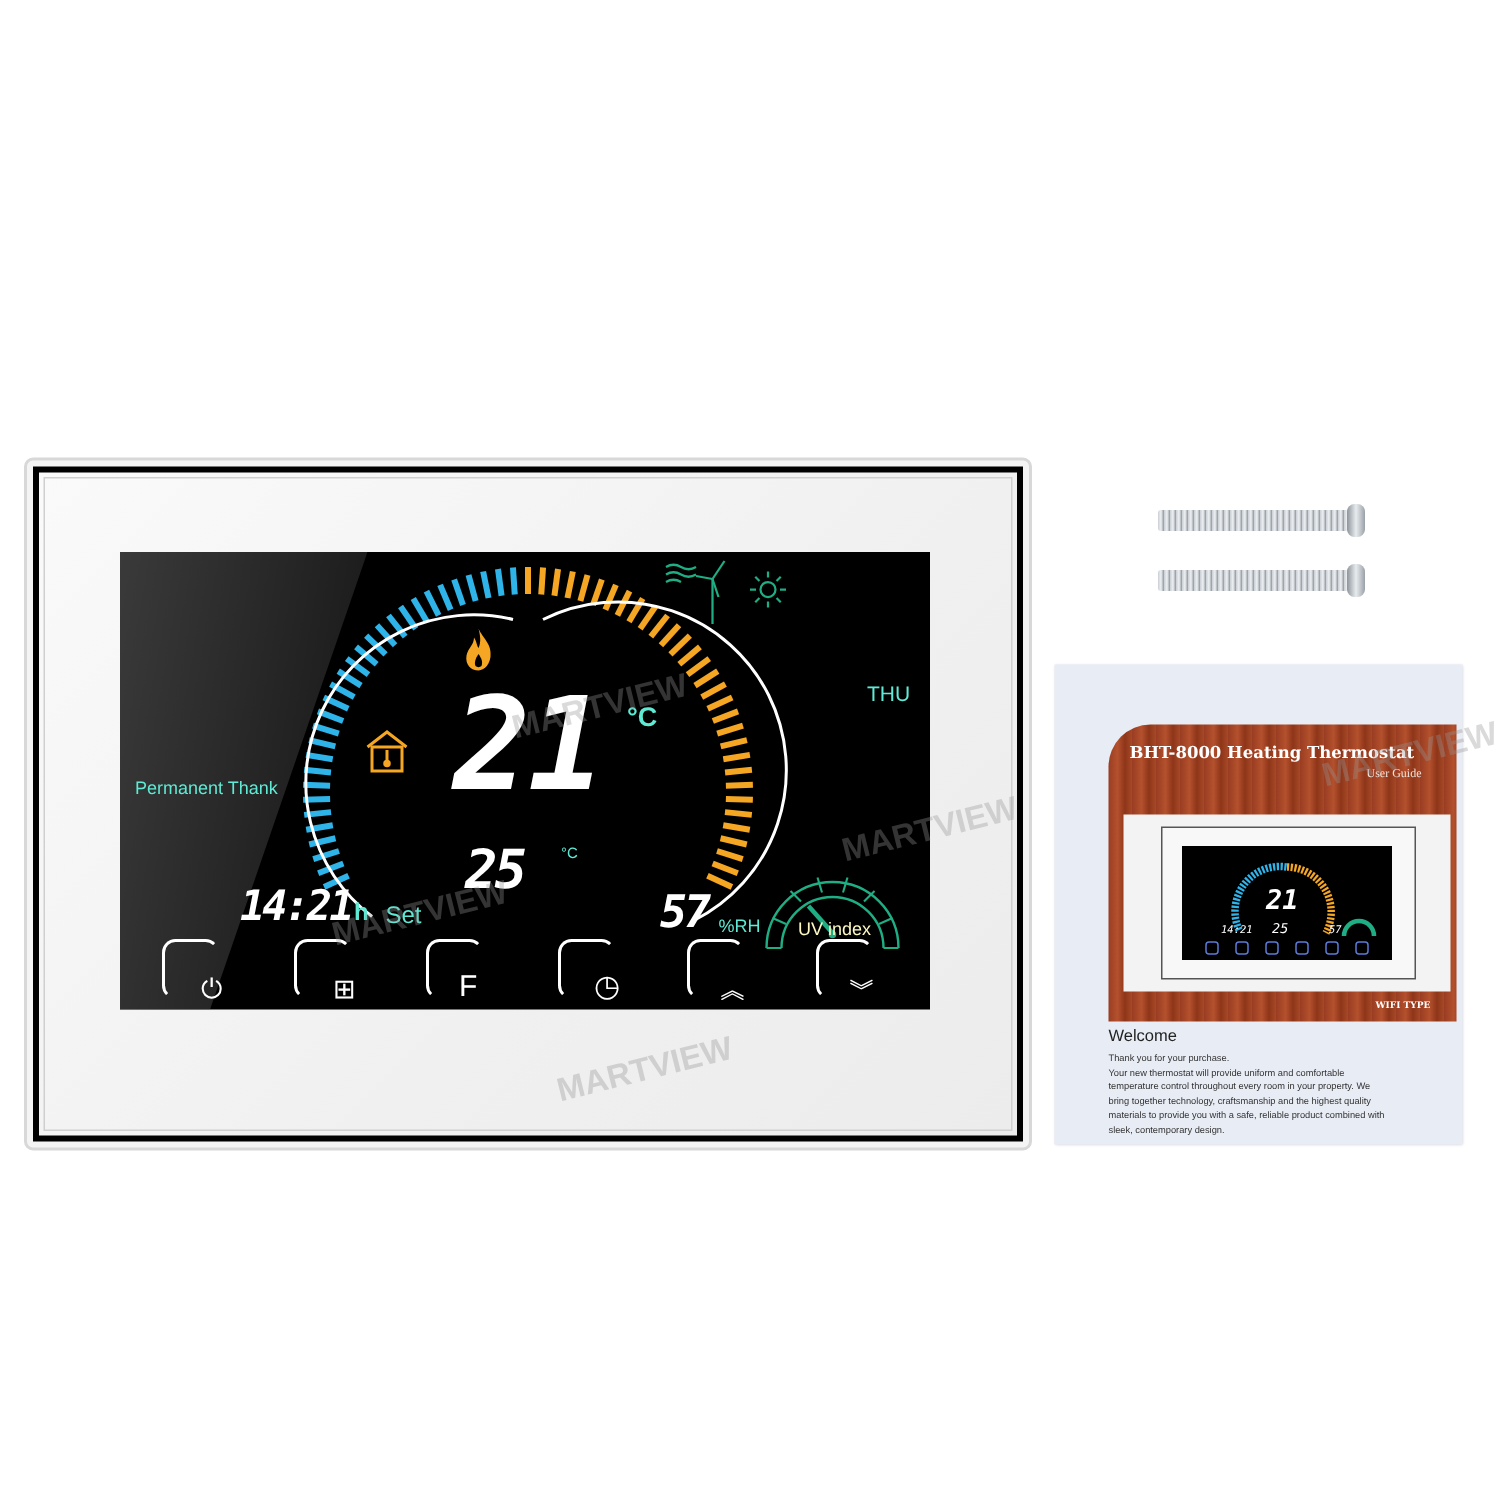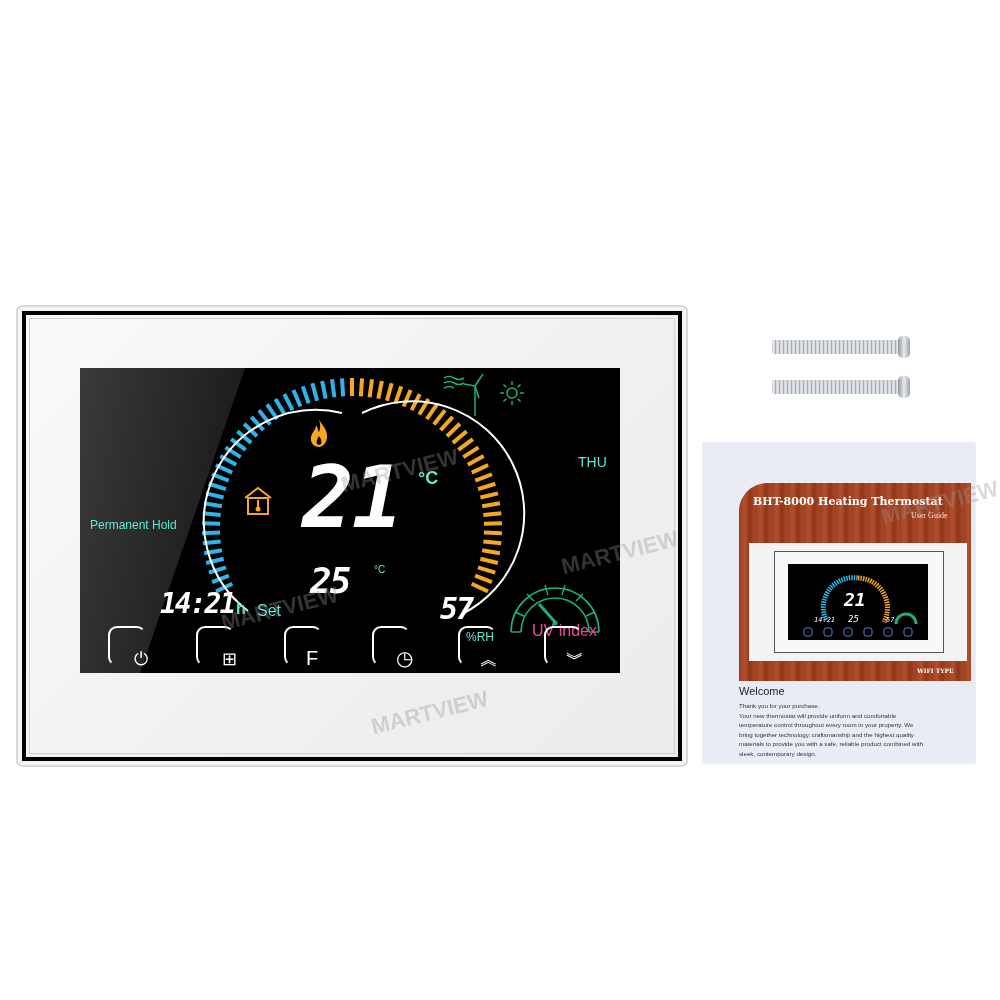--- a/index.html
+++ b/index.html
@@ -124,27 +124,27 @@
     <circle cx="15" cy="23" r="2.5" fill="#f5a623"></circle>
   </svg>
 
   <div class="abs seg" style="left:222px;top:86px;font-size:86px;font-weight:bold;line-height:1;">21</div>
   <div class="abs lcd-text" style="left:338px;top:100px;font-size:18px;font-weight:bold;">°C</div>
 
   <div class="abs lcd-text" style="left:177px;top:203px;font-size:16px;margin-top:31px;">Set</div>
   <div class="abs seg" style="left:230px;top:195px;font-size:36px;font-weight:bold;line-height:1;">25</div>
   <div class="abs lcd-text" style="left:294px;top:196px;font-size:10px;">°C</div>
 
-  <div class="abs lcd-text" style="left:10px;top:150px;font-size:12px;">Permanent Hold</div>
+  <div class="abs lcd-text" style="left:10px;top:150px;font-size:12px;">Permanent Thank</div>
 
   <div class="abs seg" style="left:80px;top:222px;font-size:28px;font-weight:bold;line-height:1;">14:21</div>
   <div class="abs lcd-text" style="left:156px;top:232px;font-size:16px;font-weight:bold;">h</div>
 
   <div class="abs seg" style="left:360px;top:226px;font-size:30px;font-weight:bold;line-height:1;">57</div>
-  <div class="abs lcd-text" style="left:386px;top:242px;font-size:12px;margin-top:20px;">%RH</div>
+  <div class="abs lcd-text" style="left:399px;top:242px;font-size:12px;">%RH</div>
 
   <div class="abs lcd-text" style="left:498px;top:86px;font-size:14px;">THU</div>
 
   <svg class="abs" style="left:363px;top:6px;" width="22" height="16" viewBox="0 0 22 16">
     <path d="M1 4 Q6 1 11 4 T21 4 M1 9 Q6 6 11 9 T21 9 M1 14 Q6 11 11 14" stroke="#1fae84" stroke-width="1.5" fill="none"></path>
   </svg>
   <svg class="abs" style="left:383px;top:4px;" width="24" height="44" viewBox="0 0 24 44">
     <line x1="12" y1="14" x2="12" y2="44" stroke="#1fae84" stroke-width="1.5"></line>
     <line x1="12" y1="14" x2="20" y2="2" stroke="#1fae84" stroke-width="1.5"></line>
     <line x1="12" y1="14" x2="1" y2="12" stroke="#1fae84" stroke-width="1.5"></line>
@@ -173,21 +173,21 @@
       <line x1="22" y1="34" x2="29" y2="41"></line>
       <line x1="40" y1="25" x2="43" y2="35"></line>
       <line x1="60" y1="25" x2="57" y2="35"></line>
       <line x1="78" y1="34" x2="71" y2="41"></line>
       <line x1="90" y1="52" x2="81" y2="56"></line>
       <line x1="94" y1="72" x2="84" y2="72"></line>
     </g>
     <line x1="50" y1="62" x2="34" y2="44" stroke="#1fae84" stroke-width="3"></line>
     <circle cx="50" cy="63" r="2.5" fill="#1fae84"></circle>
   </svg>
-  <div class="abs" style="left:452px;top:254px;font-size:16px;color:#ec4899;">UV index</div>
+  <div class="abs" style="left:452px;top:244px;font-size:12px;color:#fef9c3;">UV index</div>
 
   <div class="abs btn-wrap" style="left:28px;top:258px;">
     <div class="abs btn" style="left:0;top:0;"></div>
     <span class="abs btn-glyph" style="left:26px;top:24px;font-size:18px;">⏻</span>
   </div>
   <div class="abs btn-wrap" style="left:116px;top:258px;">
     <div class="abs btn" style="left:0;top:0;"></div>
     <span class="abs btn-glyph" style="left:26px;top:24px;font-size:18px;">⊞</span>
   </div>
   <div class="abs btn-wrap" style="left:204px;top:258px;">

